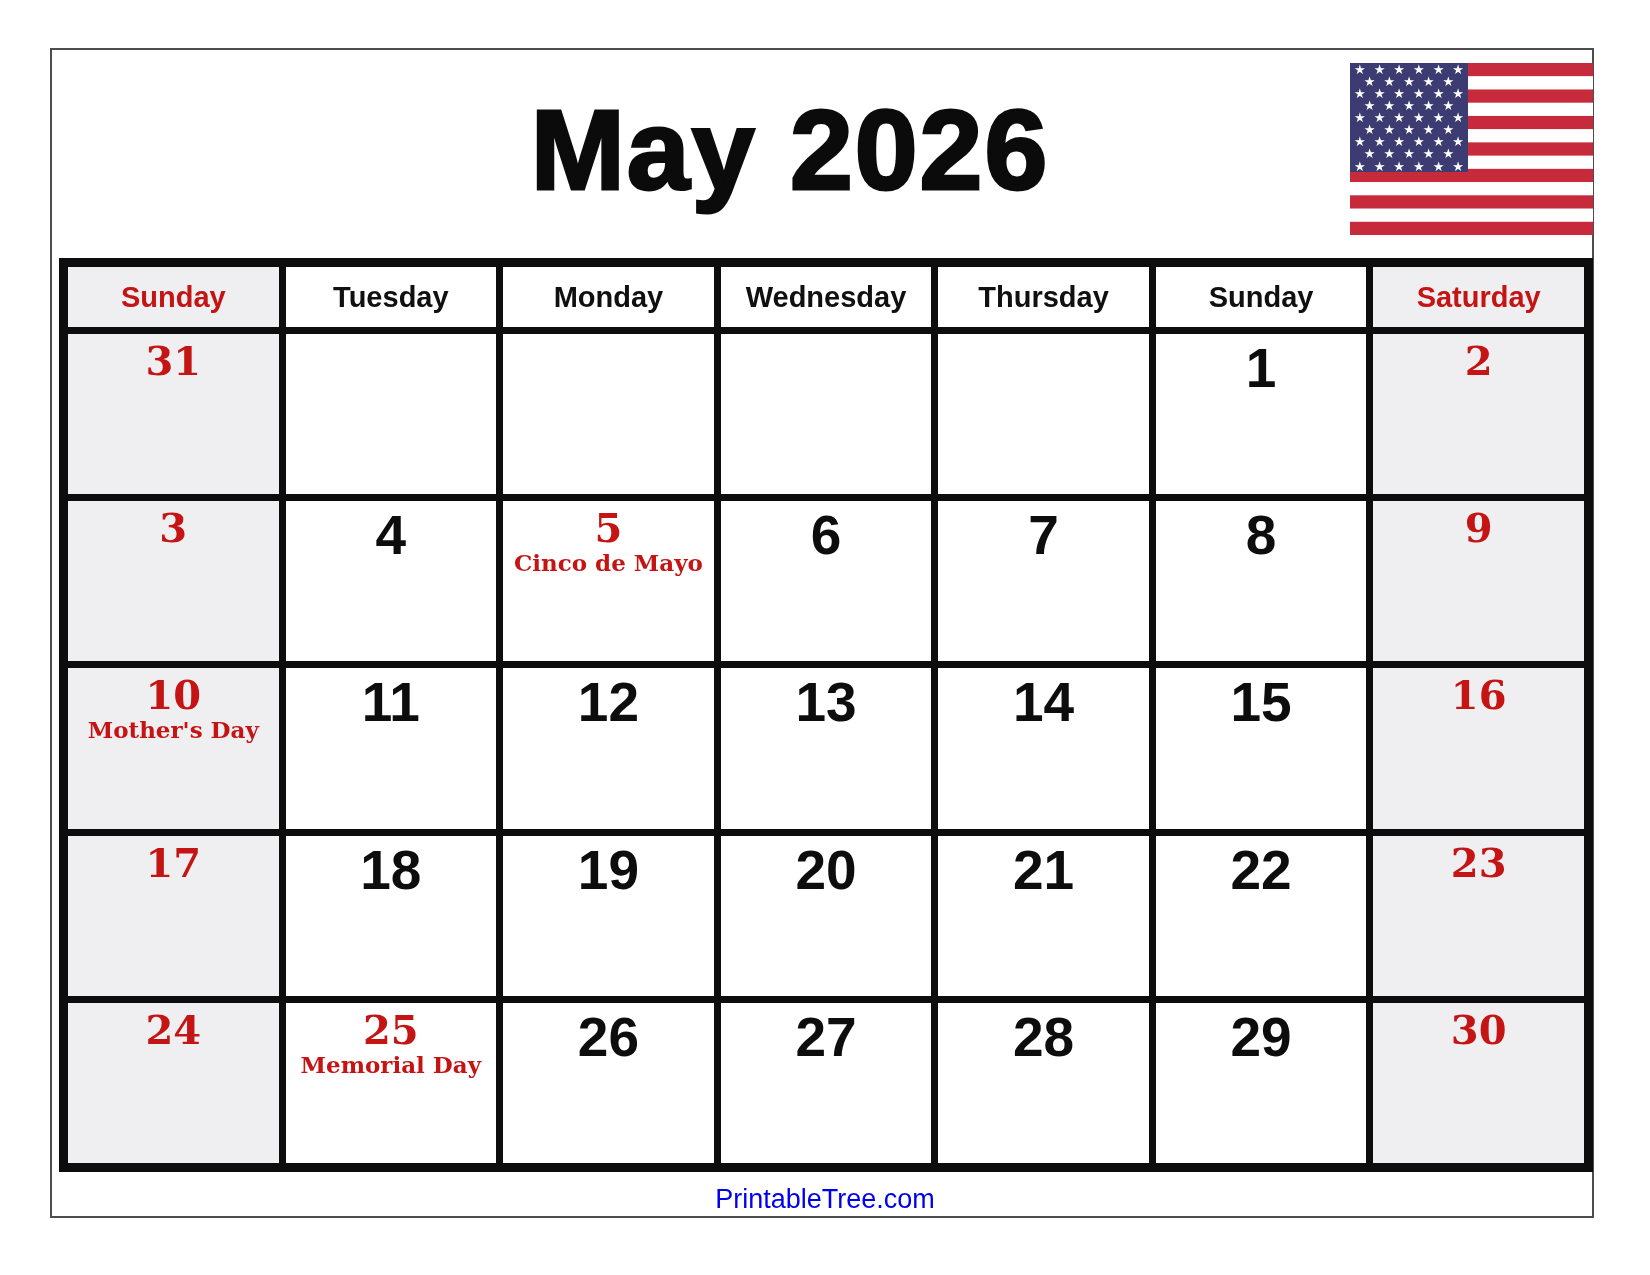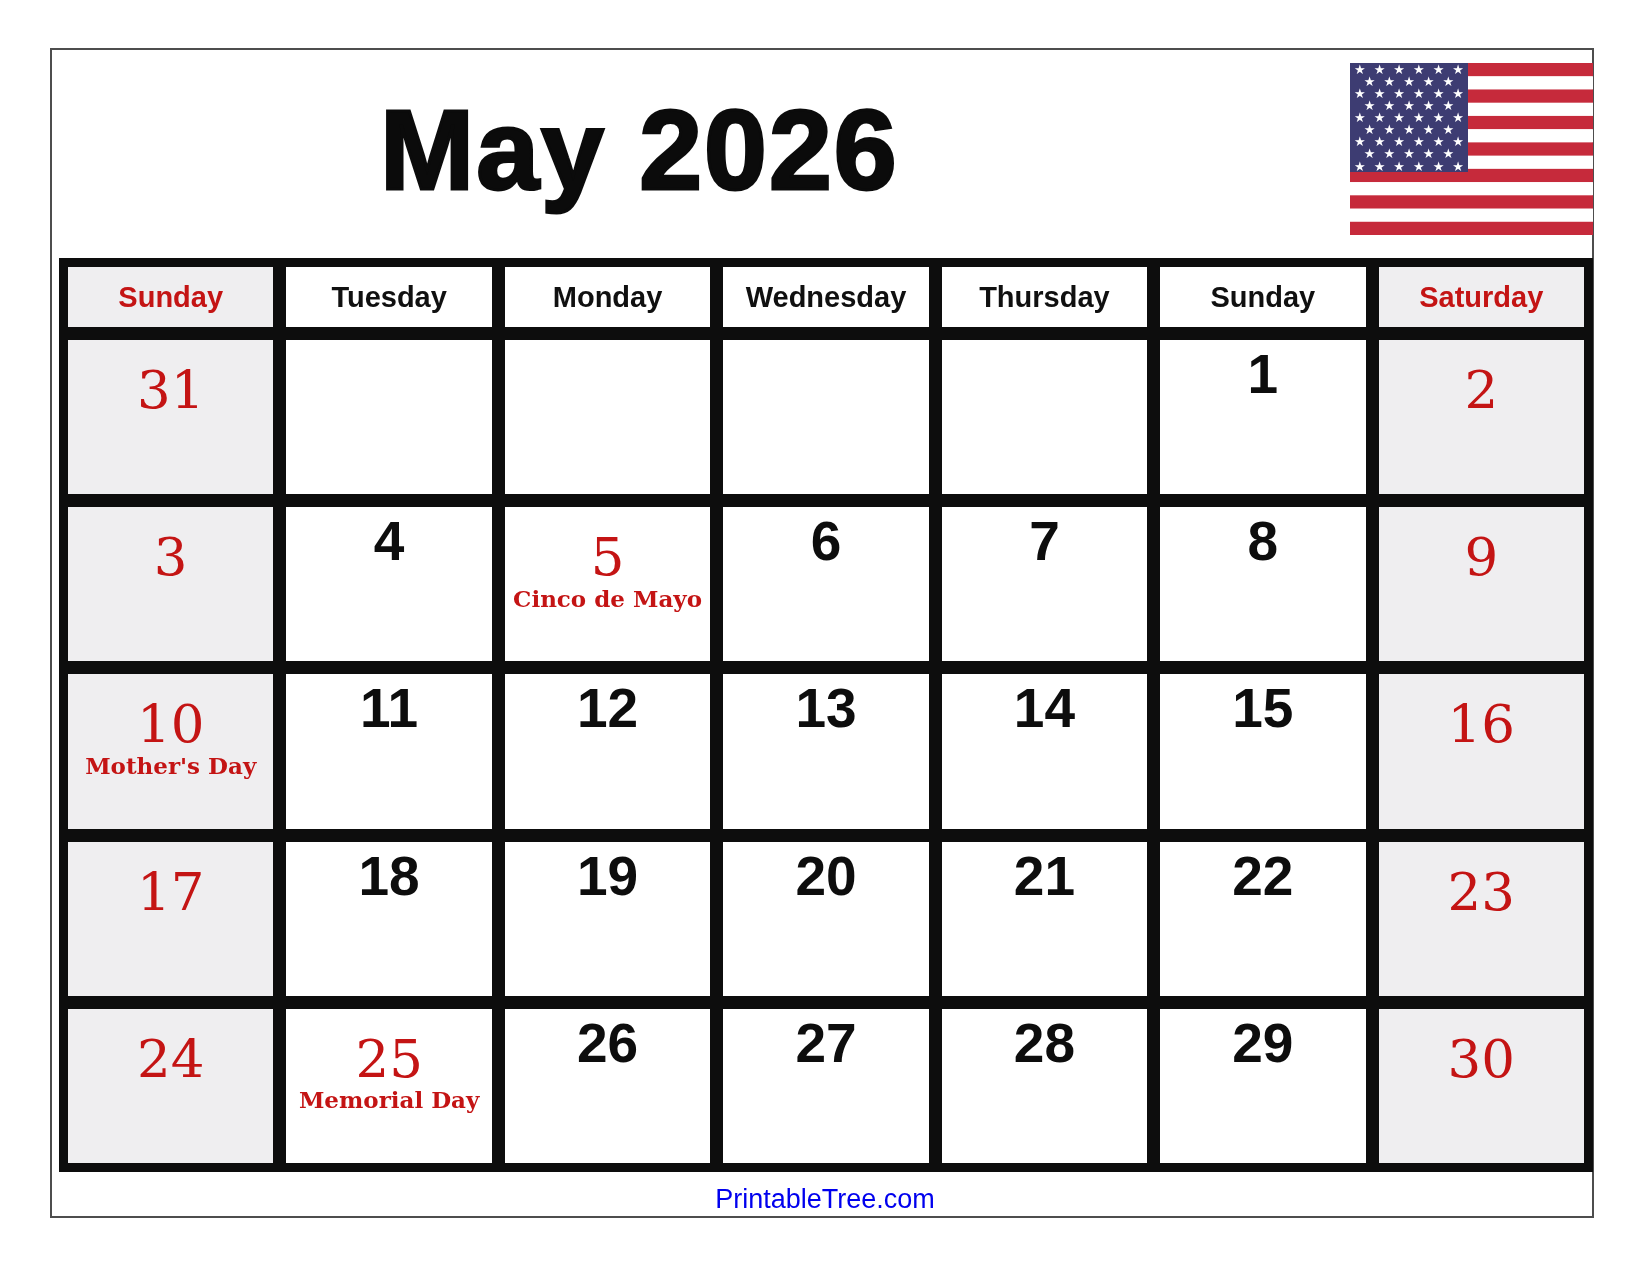--- a/index.html
+++ b/index.html
@@ -6,39 +6,39 @@
     --red:#c41414;
     --gray:#efeef0;
     --ink:#0d0d0d;
     --link:#0000ee;
   }
   html,body{margin:0;padding:0;background:#ffffff;}
   .canvas{position:relative;width:1650px;height:1275px;background:#ffffff;overflow:hidden;
           font-family:"Liberation Sans",sans-serif;}
   .page-border{position:absolute;left:50px;top:48px;width:1544px;height:1170px;
                border:2px solid #4d4d4d;box-sizing:border-box;}
-  .title{position:absolute;left:380px;top:88px;width:820px;margin:0;text-align:left;
+  .title{position:absolute;left:380px;top:88px;width:820px;margin:0;text-align:center;
          font-size:113px;line-height:1.1;font-weight:900;color:#0b0b0b;
          -webkit-text-stroke:3px #0b0b0b;letter-spacing:2px;
          font-family:"Liberation Sans",sans-serif;}
   .flag{position:absolute;left:1350px;top:63px;width:243px;height:172px;display:block;}
   .grid{position:absolute;left:59px;top:258px;width:1534px;height:914px;box-sizing:border-box;
         background:#0d0d0d;display:grid;grid-template-columns:repeat(7,1fr);
-        grid-template-rows:60px repeat(5,1fr);gap:13px;padding:9px;}
+        grid-template-rows:60px repeat(5,1fr);gap:7px;padding:9px;}
   .h-cell{background:#ffffff;display:flex;align-items:center;justify-content:center;
           font-size:29px;font-weight:bold;color:#101010;}
   .h-cell.weekend{background:var(--gray);color:var(--red);}
   .d-cell{background:#ffffff;display:flex;flex-direction:column;align-items:center;
           padding-top:6px;box-sizing:border-box;}
   .d-cell.weekend{background:var(--gray);}
   .num{line-height:1.05;}
   .num.black{color:var(--ink);font-size:55px;font-weight:800;
              font-family:"Liberation Sans",sans-serif;}
-  .num.red{color:var(--red);font-size:53px;font-weight:normal;
-           font-family:"DejaVu Serif",serif;margin-top:16px;}
+  .num.red{color:var(--red);font-size:40px;font-weight:bold;
+           font-family:"DejaVu Serif",serif;}
   .holiday{margin-top:0;font-family:"DejaVu Serif",serif;font-weight:bold;
            font-size:23px;color:var(--red);}
   .footer{position:absolute;left:0;top:1184px;width:100%;text-align:center;
           font-size:27px;color:var(--link);cursor:pointer;}
 </style>
 </head>
 <body>
 
 <div class="canvas">
   <div class="page-border"></div>

